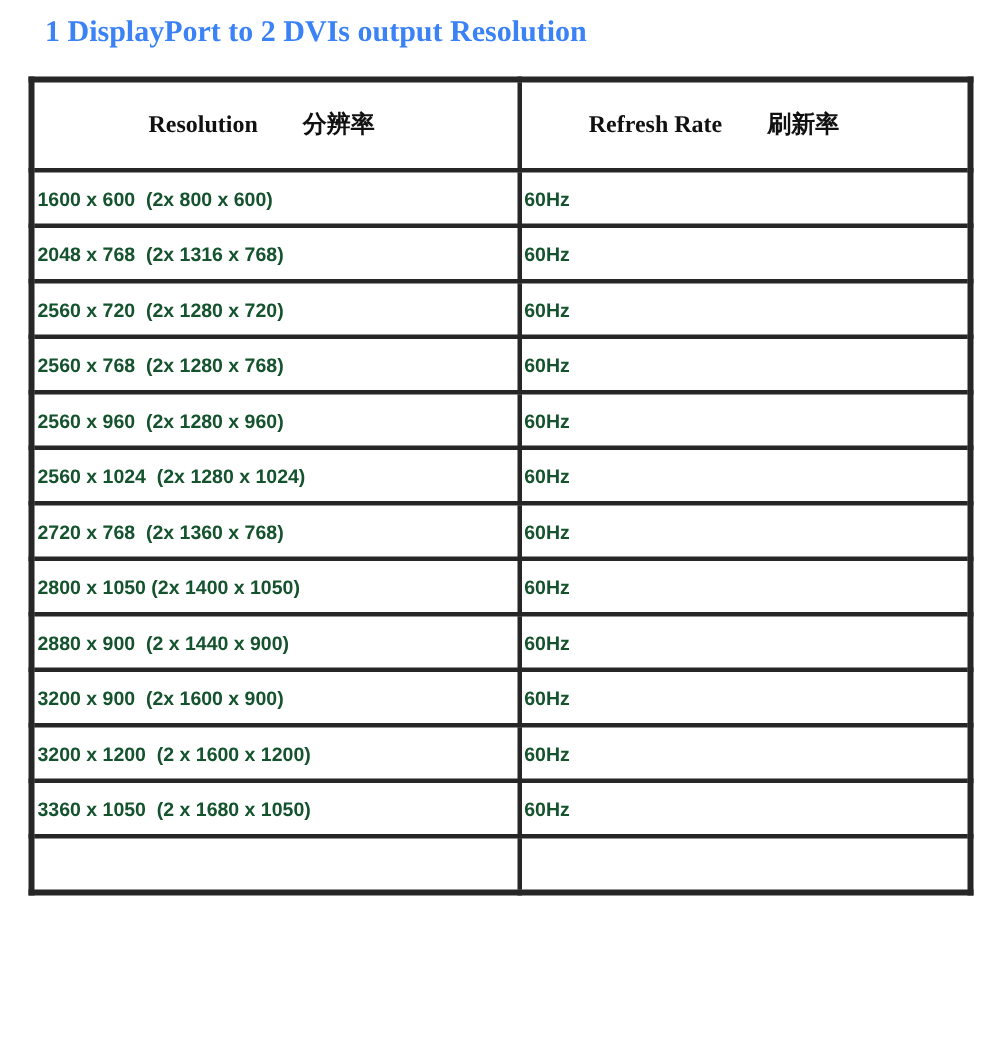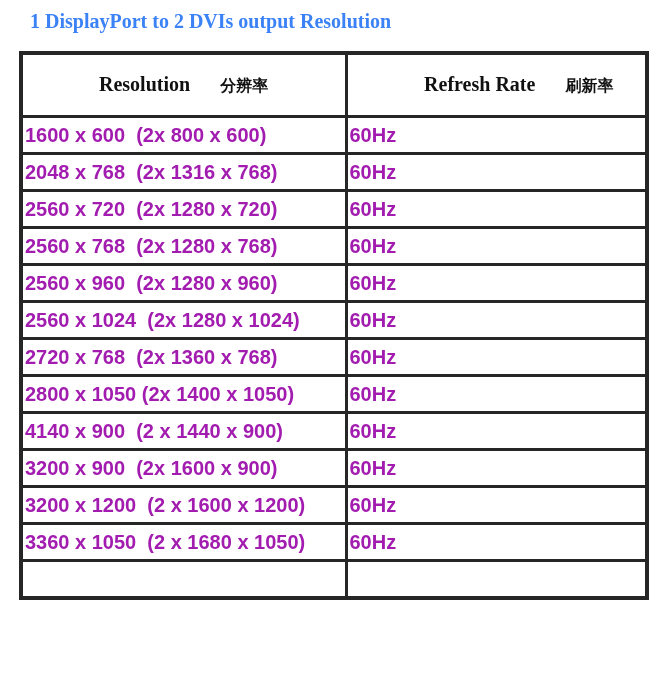--- a/index.html
+++ b/index.html
@@ -44,29 +44,29 @@
     overflow: hidden;
   }
   th {
     height: 27px;
     font-family: "Liberation Serif", serif;
     font-weight: bold;
     color: #111111;
     white-space: pre;
   }
   th.h-res { padding: 0 0 0 36px; }
-  th.h-ref { padding: 0 0 0 5px; text-align: center; }
-  th .en { font-size: 20px; }
+  th.h-ref { padding: 0 0 0 5px; }
+  th .en { font-size: 16px; }
   th .zh { font-size: 16px; margin-left: 30px; }
   td {
     height: 34px;
     font-family: "Liberation Sans", sans-serif;
     font-weight: bold;
-    font-size: 20px;
-    color: #a21caf;
+    font-size: 13px;
+    color: #14532d;
     padding: 0 0 0 2px;
     white-space: pre;
   }
 </style>
 </head>
 <body>
 
 <div class="page">
 
   <div class="title">1 DisplayPort to 2 DVIs output Resolution</div>
@@ -113,21 +113,21 @@
       </tr>
       <tr>
         <td>2720 x 768  (2x 1360 x 768)</td>
         <td>60Hz</td>
       </tr>
       <tr>
         <td>2800 x 1050 (2x 1400 x 1050)</td>
         <td>60Hz</td>
       </tr>
       <tr>
-        <td>4140 x 900  (2 x 1440 x 900)</td>
+        <td>2880 x 900  (2 x 1440 x 900)</td>
         <td>60Hz</td>
       </tr>
       <tr>
         <td>3200 x 900  (2x 1600 x 900)</td>
         <td>60Hz</td>
       </tr>
       <tr>
         <td>3200 x 1200  (2 x 1600 x 1200)</td>
         <td>60Hz</td>
       </tr>

